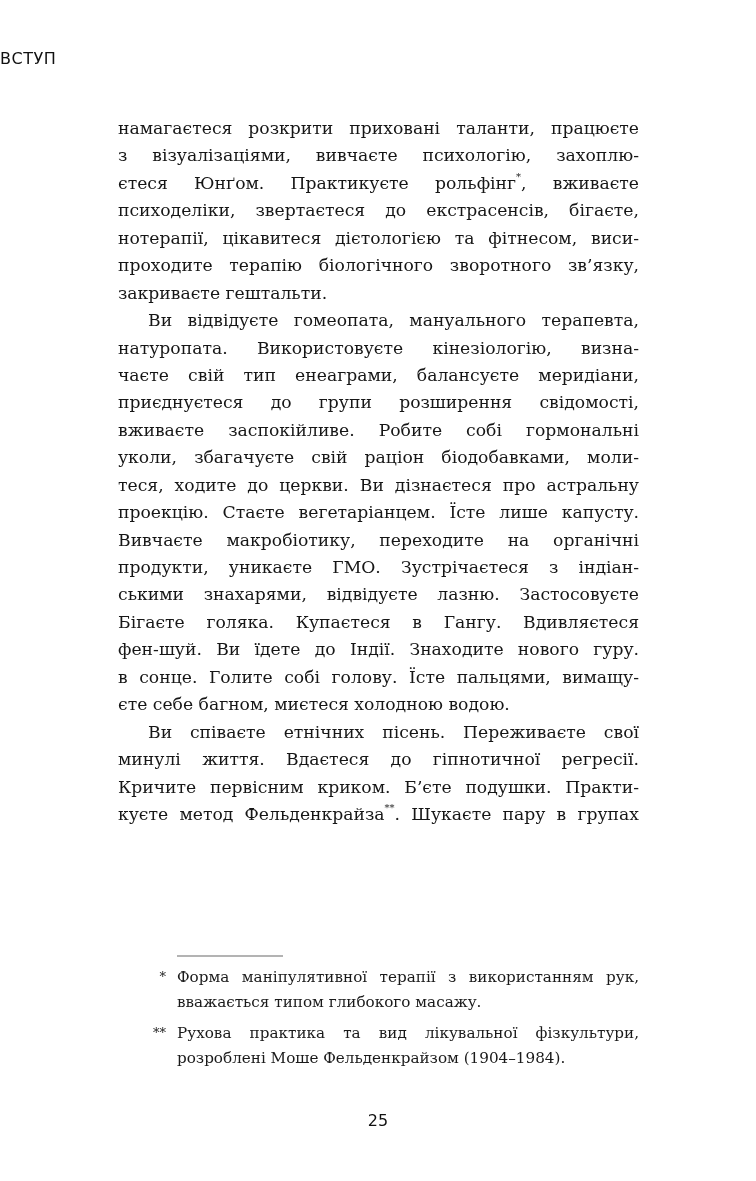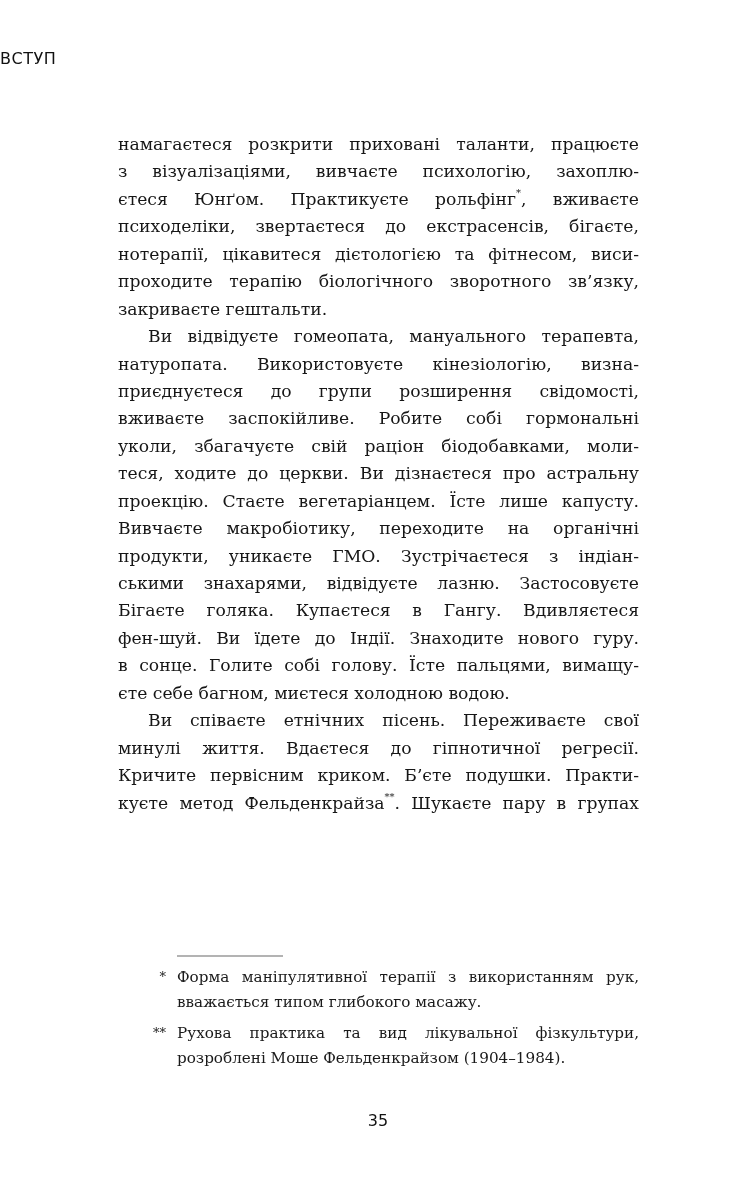--- a/index.html
+++ b/index.html
@@ -4,21 +4,21 @@
 <style>
   html, body { margin:0; padding:0; background:#ffffff; }
   body { width:756px; height:1181px; position:relative; overflow:hidden; color:#1a1a1a; }
   .header {
     position:absolute; top:49px; left:0; width:756px; 
     font-family:"DejaVu Sans", sans-serif; font-size:16px; letter-spacing:0.5px; color:#111;
   }
   .body-text {
     position:absolute; top:115px; left:118px; width:521px;
     font-family:"DejaVu Serif", serif; font-size:17.2px; line-height:27.45px;
-    text-align:justify; color:#161616;margin-top:16px;
+    text-align:justify; color:#161616;
   }
   .line { display:block; height:27.45px; white-space:nowrap; text-align:justify; text-align-last:justify; }
   .line.last { text-align-last:left; }
   .line.indent { padding-left:30px; }
   sup { font-size:10px; line-height:0; vertical-align:9px; }
   .rule { position:absolute; top:955px; left:177px; width:106px; height:2px; background:#b3b3b3; }
   .footnotes {
     position:absolute; top:965px; left:118px; width:521px;
     font-family:"DejaVu Serif", serif; font-size:15.2px; line-height:24.5px; color:#1a1a1a;
   }
@@ -41,20 +41,21 @@
   <span class="line">намагаєтеся розкрити приховані таланти, працюєте</span>
   <span class="line">з візуалізаціями, вивчаєте психологію, захоплю-</span>
   <span class="line"><span>єтеся Юнґом. Практикуєте рольфінг</span><sup>*</sup><span>, вживаєте</span></span>
   <span class="line">психоделіки, звертаєтеся до екстрасенсів, бігаєте,</span>
   <span class="line">нотерапії, цікавитеся дієтологією та фітнесом, виси-</span>
   <span class="line">проходите терапію біологічного зворотного зв’язку,</span>
   <span class="line last">закриваєте гештальти.</span>
 
   <span class="line indent">Ви відвідуєте гомеопата, мануального терапевта,</span>
   <span class="line">натуропата. Використовуєте кінезіологію, визна-</span>
+  <span class="line">чаєте свій тип енеаграми, балансуєте меридіани,</span>
   <span class="line">приєднуєтеся до групи розширення свідомості,</span>
   <span class="line">вживаєте заспокійливе. Робите собі гормональні</span>
   <span class="line">уколи, збагачуєте свій раціон біодобавками, моли-</span>
   <span class="line">теся, ходите до церкви. Ви дізнаєтеся про астральну</span>
   <span class="line">проекцію. Стаєте вегетаріанцем. Їсте лише капусту.</span>
   <span class="line">Вивчаєте макробіотику, переходите на органічні</span>
   <span class="line">продукти, уникаєте ГМО. Зустрічаєтеся з індіан-</span>
   <span class="line">ськими знахарями, відвідуєте лазню. Застосовуєте</span>
   <span class="line">Бігаєте голяка. Купаєтеся в Гангу. Вдивляєтеся</span>
   <span class="line">фен-шуй. Ви їдете до Індії. Знаходите нового гуру.</span>
@@ -75,13 +76,13 @@
     <span class="fl">Форма маніпулятивної терапії з використанням рук,</span>
     <span class="fl last">вважається типом глибокого масажу.</span>
   </div>
   <div class="fn">
     <span class="mark">**</span>
     <span class="fl">Рухова практика та вид лікувальної фізкультури,</span>
     <span class="fl last">розроблені Моше Фельденкрайзом (1904–1984).</span>
   </div>
 </div>
 
-<div class="page-number">35</div>
+<div class="page-number">25</div>
 
 </body></html>

